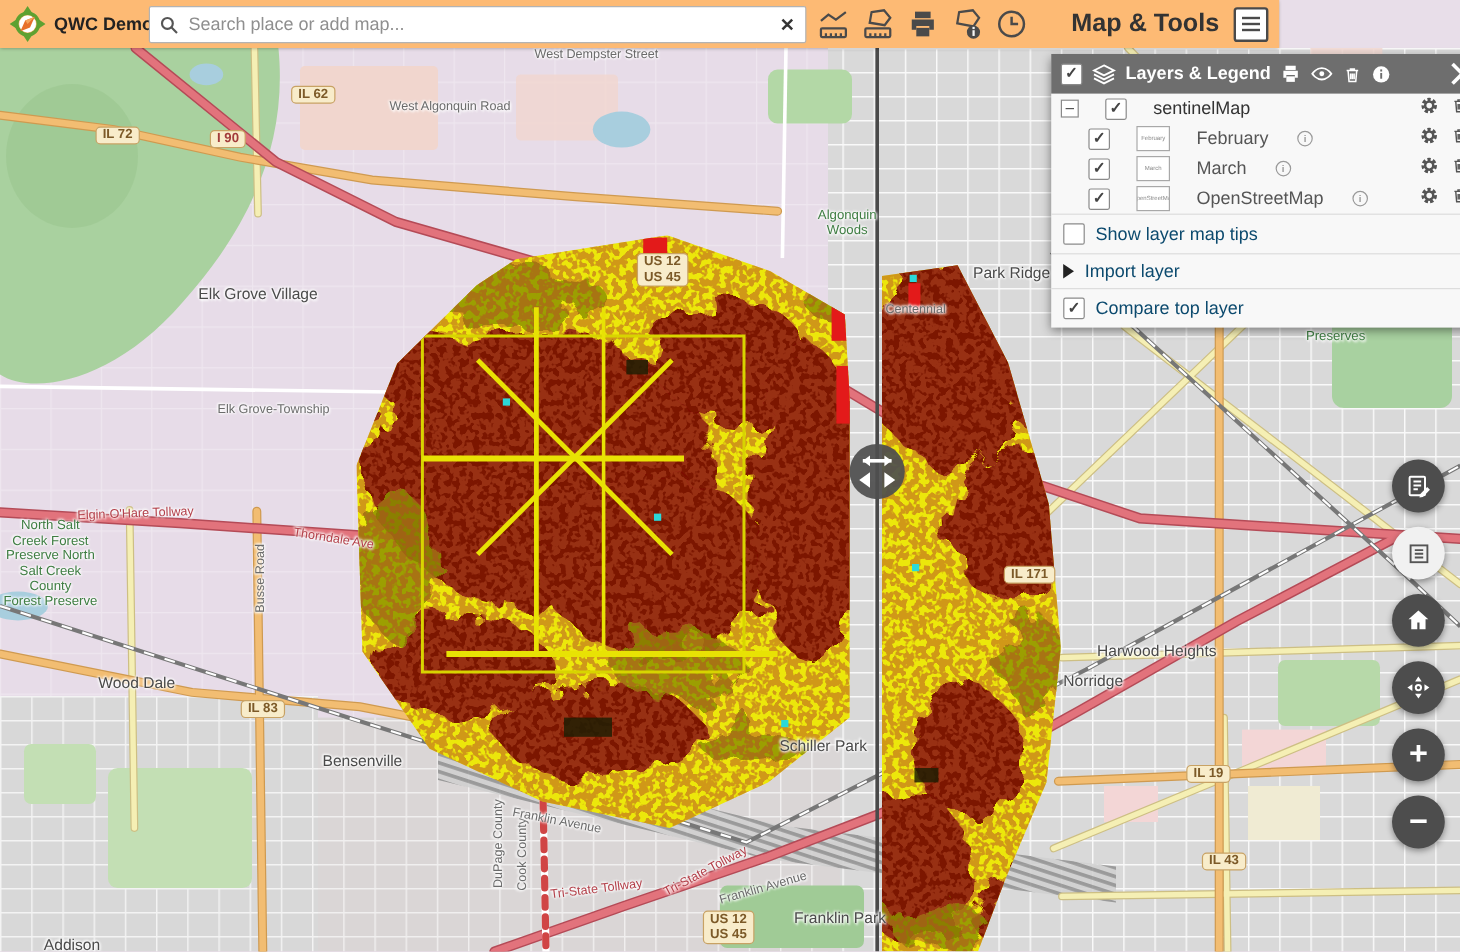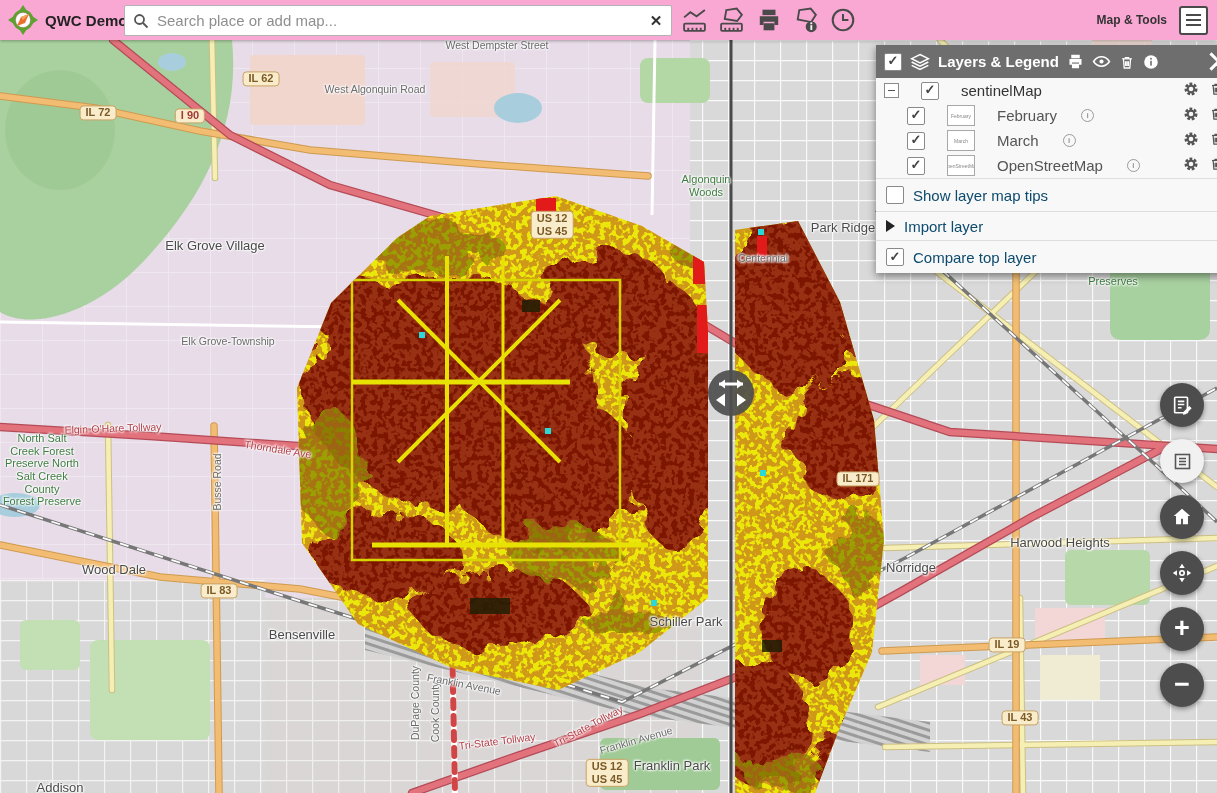--- a/index.html
+++ b/index.html
@@ -1,35 +1,35 @@
 <!DOCTYPE html>
 <html><head>
 <meta charset="utf-8">
 <style>
   html,body{margin:0;padding:0}
   body{width:1217px;height:793px;overflow:hidden;position:relative;
        font-family:"Liberation Sans",sans-serif;background:#e8dee9;}
 
   
-  #topbar{position:absolute;top:0;left:0;width:1217px;height:40px;background:#f9a8d4;
+  #topbar{position:absolute;top:0;left:0;width:1066px;height:40px;background:#fdba74;
           z-index:30;box-shadow:0 1px 3px rgba(0,0,0,.3);display:flex;align-items:center;}
   #brand{display:flex;align-items:center;gap:7px;margin-left:8px;}
   #brand .brandtxt{font-size:15px;font-weight:bold;color:#222;}
   #searchbox{position:absolute;left:124px;top:5px;width:546px;height:29px;background:#fff;
              border:1px solid #b3b3b3;border-radius:2px;display:flex;align-items:center;}
   #searchbox .sicon{margin:0 6px 0 8px;display:flex;}
   #searchbox input{flex:1;border:none;outline:none;font-size:15px;color:#444;background:transparent;
                    font-family:"Liberation Sans",sans-serif;}
   #searchbox input::placeholder{color:#8f8f8f;}
   #clearbtn{width:30px;height:100%;display:flex;align-items:center;justify-content:center;
             font-size:15px;font-weight:bold;color:#333;cursor:pointer;}
   #tools{position:absolute;left:676px;top:0;height:40px;display:flex;align-items:center;}
   .toolbtn{width:37px;height:34px;display:flex;align-items:center;justify-content:center;color:#4a4a4a;}
   #menuarea{position:absolute;right:9px;top:0;height:40px;display:flex;align-items:center;gap:12px;}
-  #menuarea .menulabel{font-size:12px;font-weight:bold;color:#333;margin-left:44px;}
+  #menuarea .menulabel{font-size:21px;font-weight:bold;color:#333;margin-left:44px;}
   #hamburger{width:25px;height:25px;border:2px solid #4a4a4a;border-radius:3px;display:flex;
              flex-direction:column;justify-content:center;gap:3px;align-items:center;background:#fff;}
   #hamburger i{display:block;width:15px;height:0;border-top:2.5px solid #4a4a4a;}
 
   
   #mapsvg{position:absolute;left:0;top:0;z-index:1;}
   #map-labels{position:absolute;left:0;top:0;width:1217px;height:680px;z-index:4;pointer-events:none;}
   .maplabel{position:absolute;transform:translate(-50%,-50%);white-space:pre-line;text-align:center;
             text-shadow:0 0 2px #fff,0 0 3px #fff,1px 1px 2px #fff,-1px -1px 2px #fff;line-height:1.15;}
   .maplabel.place{font-size:13px;color:#4a4a4a;}
@@ -303,23 +303,23 @@
     <span class="maplabel small" style="left: 217px; top: 482px; transform: translate(-50%, -50%) rotate(-90deg);">Busse Road</span>
     <span class="maplabel place" style="left: 114px; top: 570px; transform: translate(-50%, -50%);">Wood Dale</span>
     <span class="maplabel place" style="left: 302px; top: 635px; transform: translate(-50%, -50%);">Bensenville</span>
     <span class="maplabel place" style="left: 686px; top: 622px; transform: translate(-50%, -50%);">Schiller Park</span>
     <span class="maplabel small" style="left: 415px; top: 703px; transform: translate(-50%, -50%) rotate(-90deg);">DuPage County</span>
     <span class="maplabel small" style="left: 435px; top: 712px; transform: translate(-50%, -50%) rotate(-90deg);">Cook County</span>
     <span class="maplabel small" style="left: 464px; top: 684px; transform: translate(-50%, -50%) rotate(11deg);">Franklin Avenue</span>
     <span class="maplabel red" style="left: 497px; top: 741px; transform: translate(-50%, -50%) rotate(-7deg);">Tri-State Tollway</span>
     <span class="maplabel red" style="left: 588px; top: 726px; transform: translate(-50%, -50%) rotate(-28deg);">Tri-State Tollway</span>
     <span class="maplabel small" style="left: 636px; top: 740px; transform: translate(-50%, -50%) rotate(-16deg);">Franklin Avenue</span>
-    <span class="maplabel place" style="left: 672px; top: 766px; transform: translate(-50%, -50%);">Franklin Park</span>
+    <span class="maplabel place" style="left: 700px; top: 766px; transform: translate(-50%, -50%);">Franklin Park</span>
     <span class="maplabel place" style="left: 60px; top: 788px; transform: translate(-50%, -50%);">Addison</span>
-    <span class="maplabel place" style="left: 1060px; top: 543px; transform: translate(-50%, -50%);">Harwood Heights</span>
+    <span class="maplabel place" style="left: 964px; top: 543px; transform: translate(-50%, -50%);">Harwood Heights</span>
     <span class="maplabel place" style="left: 911px; top: 568px; transform: translate(-50%, -50%);">Norridge</span>
     <span class="shield" style="left: 98px; top: 113px;">IL 72</span>
     <span class="shield i" style="left: 190px; top: 116px;">I 90</span>
     <span class="shield" style="left: 261px; top: 79px;">IL 62</span>
     <span class="shield" style="left: 552px; top: 225px;">US 12
 US 45</span>
     <span class="shield" style="left: 219px; top: 591px;">IL 83</span>
     <span class="shield" style="left: 858px; top: 479px;">IL 171</span>
     <span class="shield" style="left: 1007px; top: 645px;">IL 19</span>
     <span class="shield" style="left: 1020px; top: 718px;">IL 43</span>

